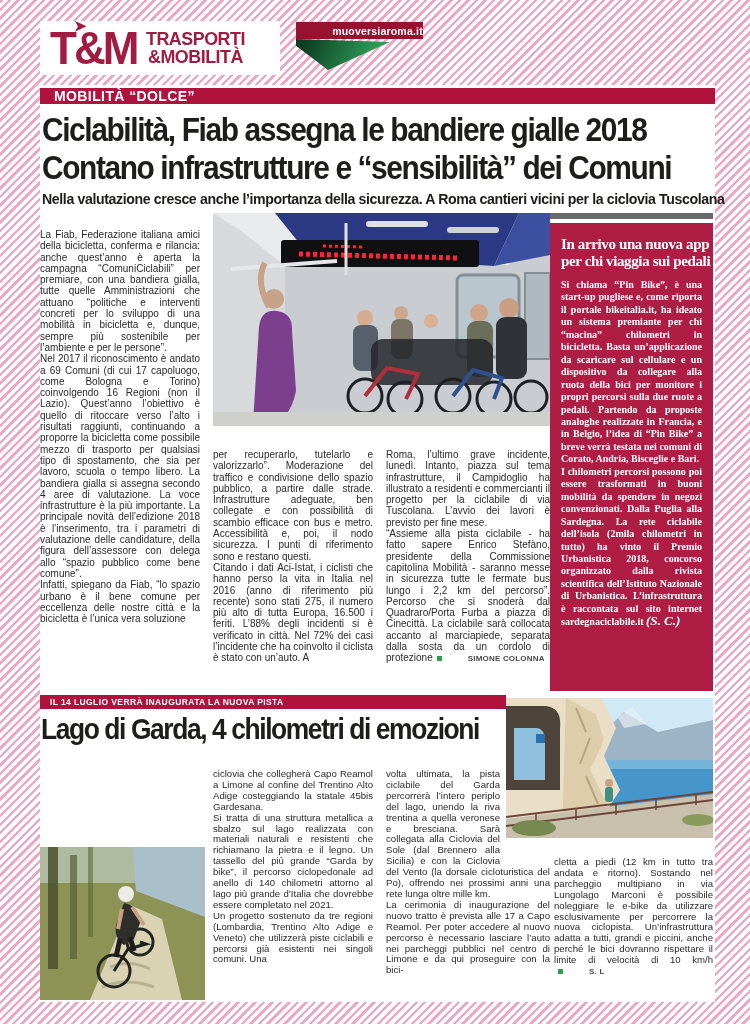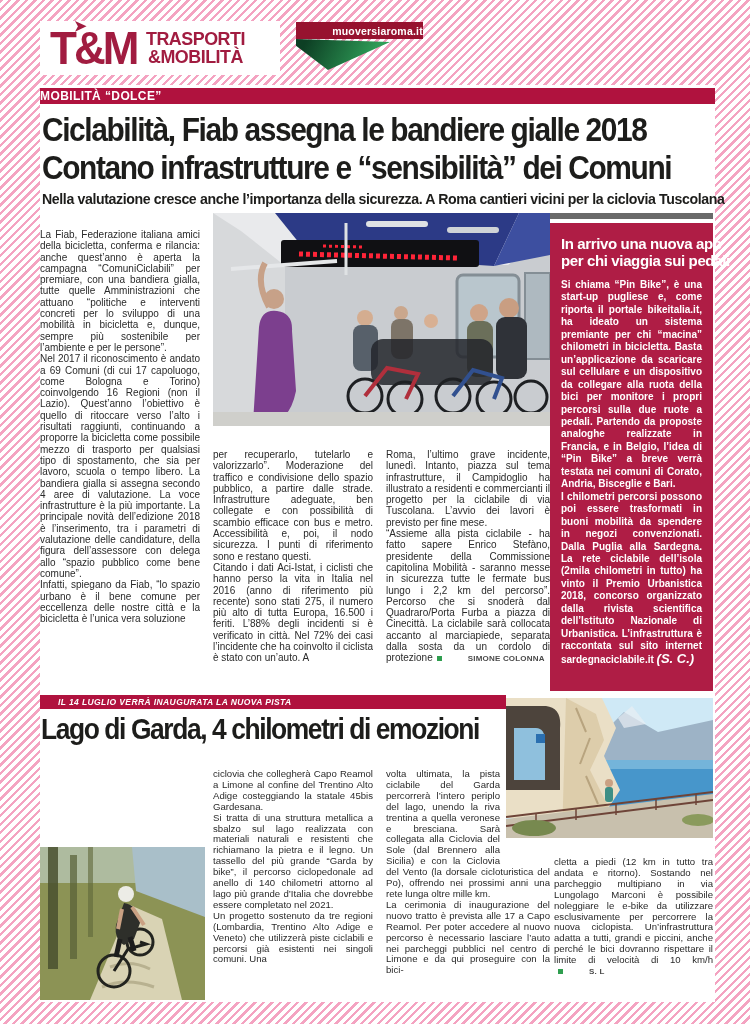--- a/index.html
+++ b/index.html
@@ -36,22 +36,22 @@
     background:linear-gradient(115deg,#0d3f24 10%,#2f9e58 80%);
     clip-path:polygon(0 0,100% 10%,34% 100%,0 22%);
   }
   
   .panel{
     position:absolute; left:40px; top:85px; width:675px; height:917px;
     background:#fff;
   }
   .kicker{
     position:absolute; background:#b0123e; color:#fff;
-    font-size:12px; font-weight:bold; letter-spacing:0.4px;
-    display:flex; align-items:center; 
+    font-size:14px; font-weight:bold; letter-spacing:0.4px;
+    display:flex; align-items:center; padding-left:14px;
   }
   .kicker1{ left:0; top:3px; width:675px; height:16px; }
   .headline{
     color:#1d1d1b; font-weight:bold; letter-spacing:-1.6px;
     transform:scaleX(0.88); transform-origin:left top; white-space:nowrap;
   }
   .headline1{ position:absolute; left:2px; top:25px; font-size:34px; line-height:38px; }
   .standfirst{
     position:absolute; left:2px; top:106px; width:672px;
     font-size:14.6px; font-weight:bold; color:#1d1d1b; letter-spacing:-0.4px;
@@ -63,31 +63,31 @@
   .body-txt{ font-size:10px; line-height:11.3px; text-align:justify; color:#2a2a2a; }
   .body-txt p{ margin:0; }
   .a1c1{ left:0;  top:0;    width:160px; height:478px; }
   .a1c2{ left:173px; top:220px; width:160px; height:258px; }
   .a1c3{ left:346px; top:220px; width:164px; height:258px; }
   .photo-train{ position:absolute; left:173px; top:0; width:337px; height:213px; }
   .photo-train svg, .photo-lake svg, .photo-biker svg{ display:block; width:100%; height:100%; }
   .side-rule{ position:absolute; left:510px; top:0; width:163px; height:6px; background:#6a6a6a; }
   .sidebox{
     position:absolute; left:510px; top:10px; width:163px; height:468px;
-    background:#af1d45; color:#fff; padding:12px 11px;
+    background:#af1d45; color:#fff; padding:12px 11px;font-family:Liberation Serif, serif;
   }
   .sidebox h3{
     font-size:15.5px; line-height:17px; letter-spacing:-0.4px;
     transform:scaleX(0.97); transform-origin:left top; white-space:nowrap; margin-bottom:10px;
   }
   .side-txt{ font-size:10px; line-height:12.45px; font-weight:bold; text-align:justify; }
   .side-sig{ font-style:italic; font-size:13px; }
   
   .art2{ position:absolute; left:0; top:610px; width:675px; height:307px; }
-  .kicker2{ left:0; top:0; width:466px; height:14px; font-size:8.5px; padding-left:18px;font-style:italic; }
+  .kicker2{ left:0; top:0; width:466px; height:14px; font-size:8.5px; padding-left:10px; }
   .headline2{ position:absolute; left:1px; top:17px; font-size:30px; line-height:34px; }
   .photo-lake{ position:absolute; left:466px; top:3px; width:207px; height:140px; }
   .a2-txt{ font-size:9.6px; line-height:10.9px; }
   .a2c1{ left:0; top:58px; width:160px; height:84px; }
   .photo-biker{ position:absolute; left:0; top:152px; width:165px; height:153px; }
   .a2c2{ left:173px; top:58px; width:160px; height:249px; }
   .a2c3{ left:346px; top:58px; width:164px; height:249px; }
   .a2c3 .wrap-spacer{ float:right; width:50px; height:88px; }
   .a2c4{ left:514px; top:146px; width:159px; height:161px; }
   

